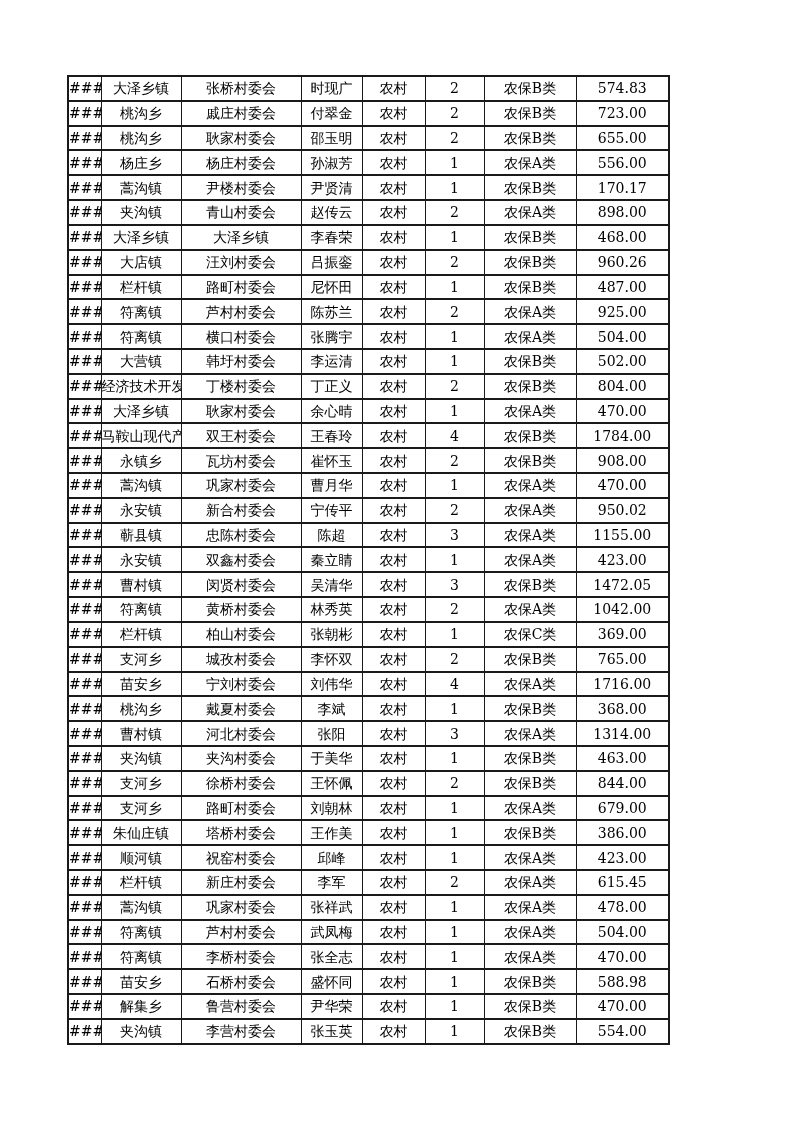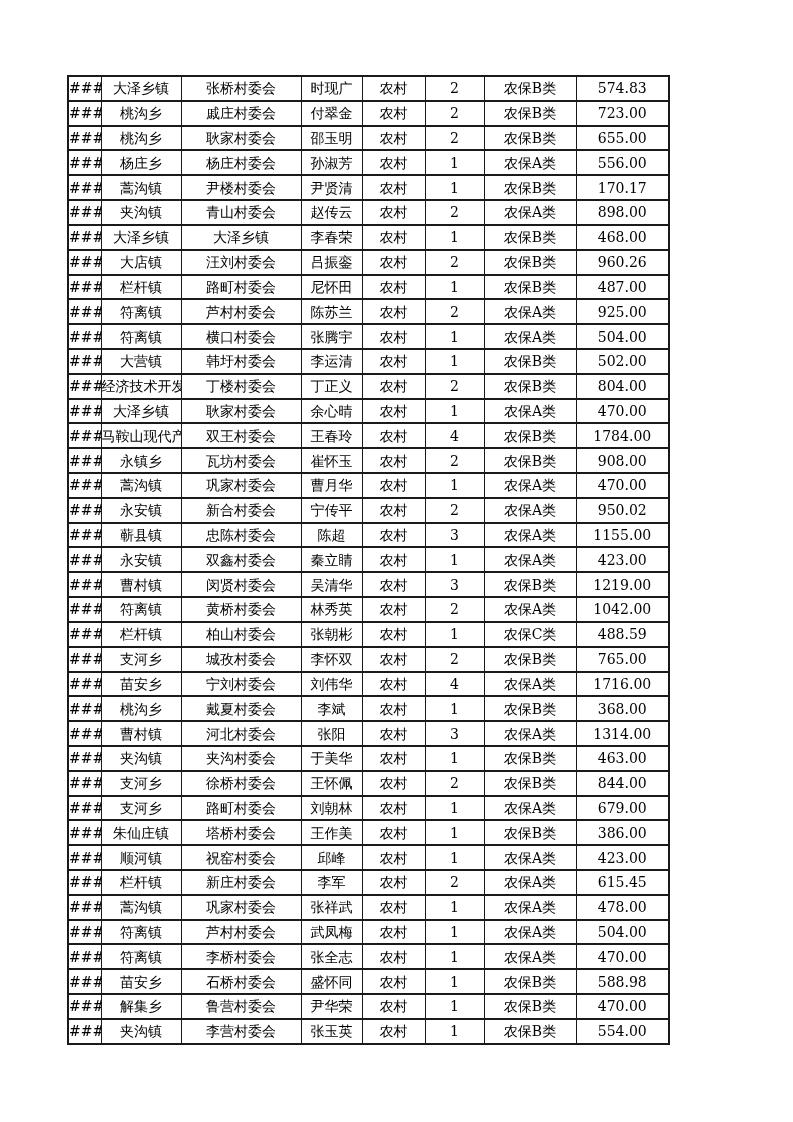--- a/index.html
+++ b/index.html
@@ -275,41 +275,41 @@
     <td class="c-amount">423.00</td>
   </tr>
         <tr>
     <td class="c-hash">####</td>
     <td class="c-town">曹村镇</td>
     <td class="c-village">闵贤村委会</td>
     <td class="c-person">吴清华</td>
     <td class="c-res">农村</td>
     <td class="c-count">3</td>
     <td class="c-category">农保B类</td>
-    <td class="c-amount">1219.00</td>
+    <td class="c-amount">1472.05</td>
   </tr>
         <tr>
     <td class="c-hash">####</td>
     <td class="c-town">符离镇</td>
     <td class="c-village">黄桥村委会</td>
     <td class="c-person">林秀英</td>
     <td class="c-res">农村</td>
     <td class="c-count">2</td>
     <td class="c-category">农保A类</td>
     <td class="c-amount">1042.00</td>
   </tr>
         <tr>
     <td class="c-hash">####</td>
     <td class="c-town">栏杆镇</td>
     <td class="c-village">柏山村委会</td>
     <td class="c-person">张朝彬</td>
     <td class="c-res">农村</td>
     <td class="c-count">1</td>
     <td class="c-category">农保C类</td>
-    <td class="c-amount">488.59</td>
+    <td class="c-amount">369.00</td>
   </tr>
         <tr>
     <td class="c-hash">####</td>
     <td class="c-town">支河乡</td>
     <td class="c-village">城孜村委会</td>
     <td class="c-person">李怀双</td>
     <td class="c-res">农村</td>
     <td class="c-count">2</td>
     <td class="c-category">农保B类</td>
     <td class="c-amount">765.00</td>

